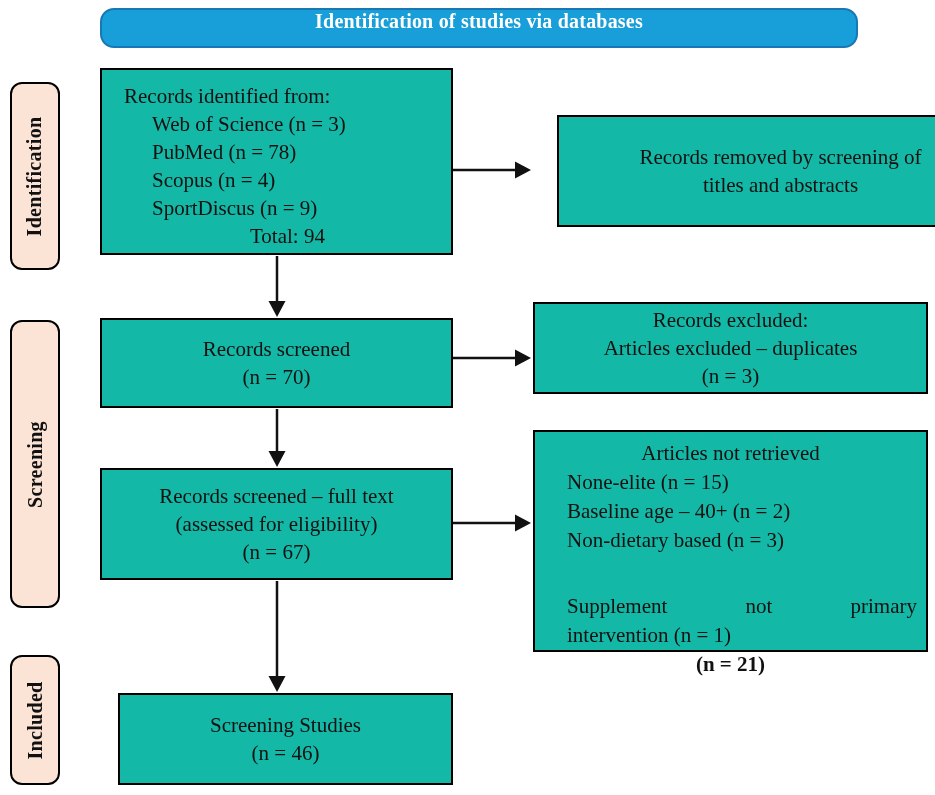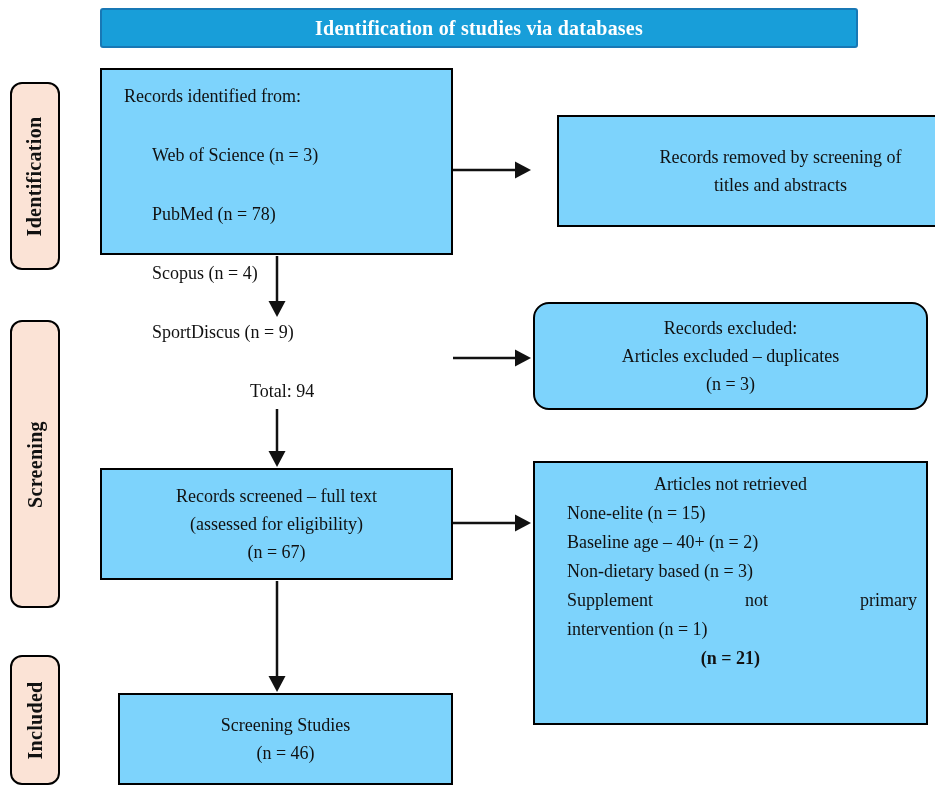--- a/index.html
+++ b/index.html
@@ -14,22 +14,22 @@
   }
 
   
   .header {
     position: absolute;
     left: 100px; top: 8px;
     width: 758px; height: 40px;
     box-sizing: border-box;
     background: var(--header-fill, #189ed9);
     border: 2.5px solid var(--header-border, #1878b5);
-    border-radius: 3px;
-    display: flex; align-items: center; justify-content: center;
+    border-radius: 14px;
+    display: flex; justify-content: center;
     color: #ffffff;
     font-weight: bold;
     font-size: 20px;
     letter-spacing: 0.2px;
   }
 
   
   .stage {
     position: absolute;
     left: 10px; width: 50px;
@@ -47,45 +47,45 @@
     letter-spacing: 0.3px;
   }
   #stage-identification { top: 82px;  height: 188px; }
   #stage-screening      { top: 320px; height: 288px; }
   #stage-included       { top: 655px; height: 130px; }
 
   
   .box {
     position: absolute;
     box-sizing: border-box;
-    background: #7dd3fc;
+    background: #14b8a6;
     border: 2.5px solid #000;
-    font-size: 18px;
+    font-size: 21px;
     line-height: 28px;
   }
   .box.centered {
     display: flex; flex-direction: column;
     align-items: stretch; justify-content: center;
     text-align: center;
   }
 
   #box-identified { left: 100px; top: 68px;  width: 353px; height: 187px; padding-top: 12px; }
   #box-identified .bline              { padding-left: 22px; }
-  #box-identified .bline:nth-child(n+2){ padding-left: 50px; margin-top: 31px; }
+  #box-identified .bline:nth-child(n+2){ padding-left: 50px; }
   #box-identified .bline:nth-child(6) { padding-left: 148px; }
 
   #box-removed    { left: 533px; top: 115px; width: 447px; height: 112px; margin-left: 24px; }
   #box-screened   { left: 100px; top: 318px; width: 353px; height: 90px;  }
-  #box-excluded   { left: 533px; top: 302px; width: 395px; height: 108px; border-radius: 16px; }
+  #box-excluded   { left: 533px; top: 302px; width: 395px; height: 92px; }
   #box-fulltext   { left: 100px; top: 468px; width: 353px; height: 112px; }
 
-  #box-notretrieved { left: 533px; top: 461px; width: 395px; height: 264px; padding-top: 7px; line-height: 29px; }
+  #box-notretrieved { left: 533px; top: 430px; width: 395px; height: 222px; padding-top: 7px; line-height: 29px; }
   #box-notretrieved .bline { padding-left: 32px; padding-right: 9px; text-align: left; }
   #box-notretrieved .bline:nth-child(1) { text-align: center; padding-left: 0; padding-right: 0; }
-  #box-notretrieved .bline:nth-child(5) { text-align: justify; text-align-last: justify; }
+  #box-notretrieved .bline:nth-child(5) { text-align: justify; text-align-last: justify; margin-top: 37px; }
   #box-notretrieved .bline:nth-child(7) { text-align: center; padding-left: 0; padding-right: 0; font-weight: bold; }
 
   #box-included   { left: 118px; top: 693px; width: 335px; height: 92px; }
 
   
   .arrows {
     position: absolute;
     left: 0; top: 0;
     width: 935px; height: 795px;
     pointer-events: none;
@@ -119,20 +119,24 @@
     <div class="bline">Scopus (n = 4)</div>
     <div class="bline">SportDiscus (n = 9)</div>
     <div class="bline">Total: 94</div>
   </div>
 
   <div class="box centered" id="box-removed">
     <div class="bline">Records removed by screening of</div>
     <div class="bline">titles and abstracts</div>
   </div>
 
+  <div class="box centered" id="box-screened">
+    <div class="bline">Records screened</div>
+    <div class="bline">(n = 70)</div>
+  </div>
 
   <div class="box centered" id="box-excluded">
     <div class="bline">Records excluded:</div>
     <div class="bline">Articles excluded – duplicates</div>
     <div class="bline">(n = 3)</div>
   </div>
 
   <div class="box centered" id="box-fulltext">
     <div class="bline">Records screened – full text</div>
     <div class="bline">(assessed for eligibility)</div>

